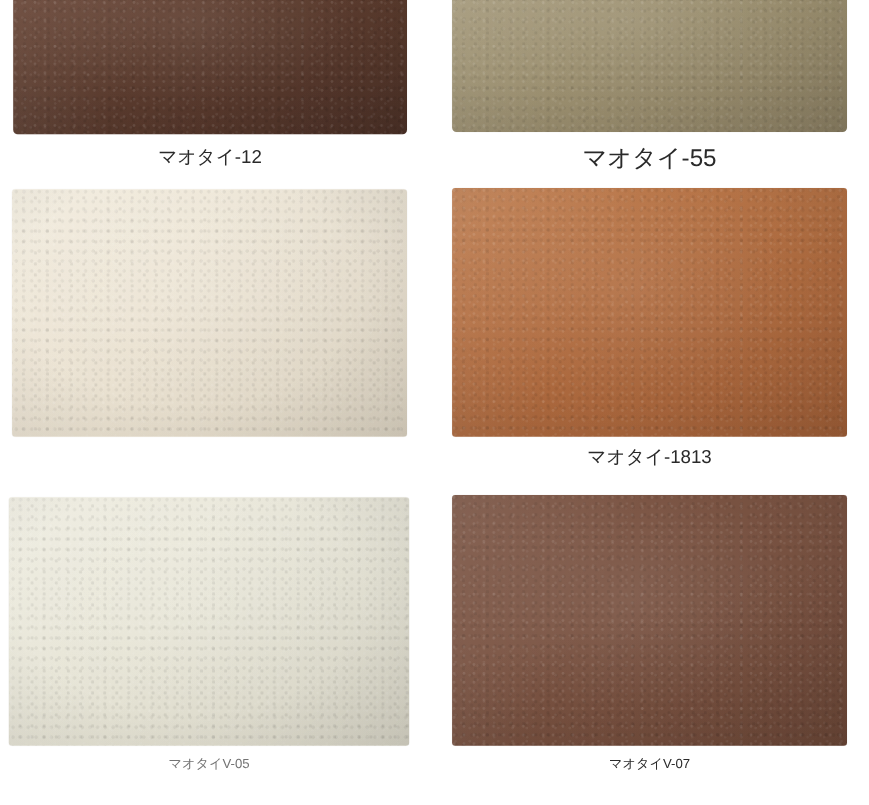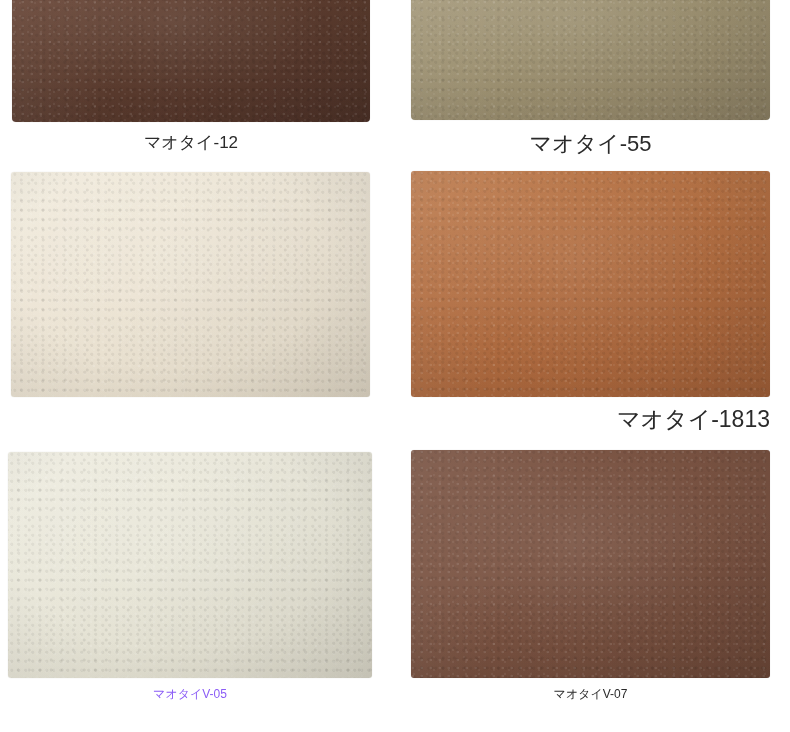--- a/index.html
+++ b/index.html
@@ -81,21 +81,21 @@
   #cell-1 { left: 411px; top: -48px; width: 359px; }
   #cell-1 .swatch-tile { height: 168px; border-radius: 0 0 4px 4px; }
   #cell-1 .swatch-label { font-size: 22px; margin-top: 9px; }
 
   #cell-2 { left: 11px;  top: 172px; width: 359px; }
   #cell-2 .swatch-tile { height: 225px; }
   #cell-2 .swatch-label { font-size: 17px; margin-top: 8px; }
 
   #cell-3 { left: 411px; top: 171px; width: 359px; }
   #cell-3 .swatch-tile { height: 226px; }
-  #cell-3 .swatch-label { font-size: 23px; margin-top: 7px; text-align: right; }
+  #cell-3 .swatch-label { font-size: 17px; margin-top: 7px; }
 
   #cell-4 { left: 8px;   top: 452px; width: 364px; }
   #cell-4 .swatch-tile { height: 226px; }
   #cell-4 .swatch-label { font-size: 12px; margin-top: 8px; }
 
   #cell-5 { left: 411px; top: 450px; width: 359px; }
   #cell-5 .swatch-tile { height: 228px; }
   #cell-5 .swatch-label { font-size: 12px; margin-top: 8px; }
 </style>
 </head>
@@ -137,21 +137,21 @@
     </div>
     <div class="swatch-label" style="color: rgb(42, 42, 42);">マオタイ-1813</div>
   </div>
 
   <div class="swatch-cell" id="cell-4">
     <div class="swatch-tile" style="background: linear-gradient(165deg, rgb(238, 236, 224) 0%, rgb(232, 230, 216) 48%, rgb(222, 219, 204) 100%);">
       <div class="grain"></div>
       <div class="sheen"></div>
       <div class="vignette"></div>
     </div>
-    <div class="swatch-label" style="color: #8b5cf6;">マオタイV-05</div>
+    <div class="swatch-label" style="color: #737373;">マオタイV-05</div>
   </div>
 
   <div class="swatch-cell" id="cell-5">
     <div class="swatch-tile" style="background: linear-gradient(165deg, rgb(122, 83, 66) 0%, rgb(122, 83, 66) 48%, rgb(109, 72, 56) 100%);">
       <div class="grain"></div>
       <div class="sheen"></div>
       <div class="vignette"></div>
     </div>
     <div class="swatch-label" style="color: rgb(42, 42, 42);">マオタイV-07</div>
   </div>

